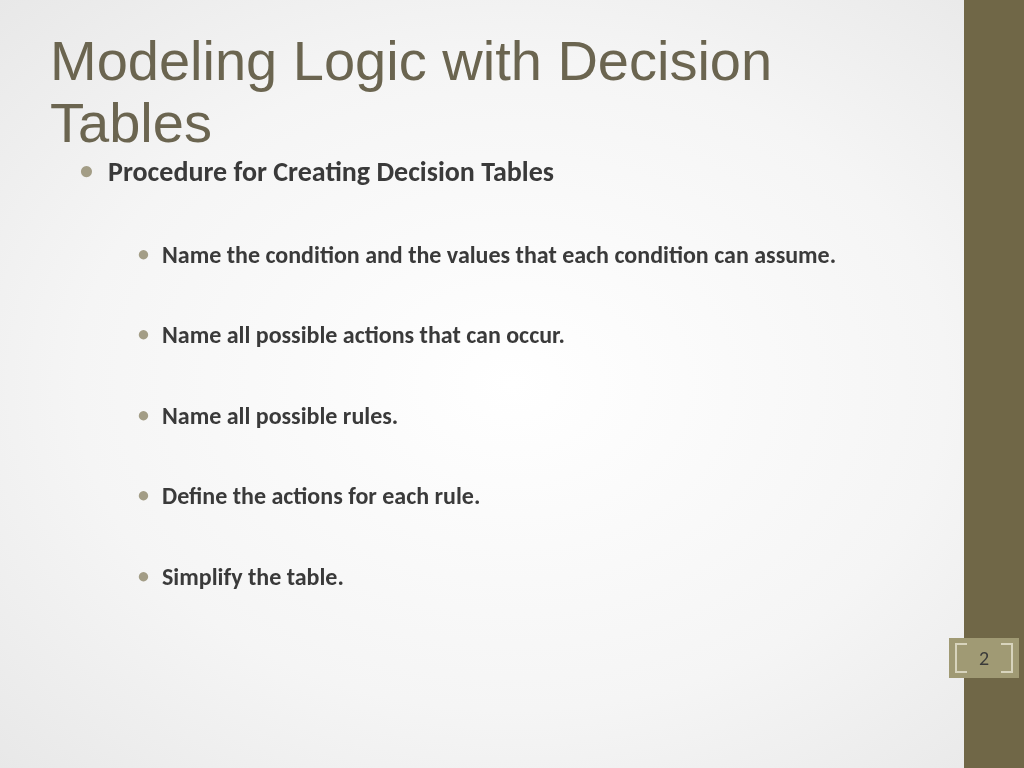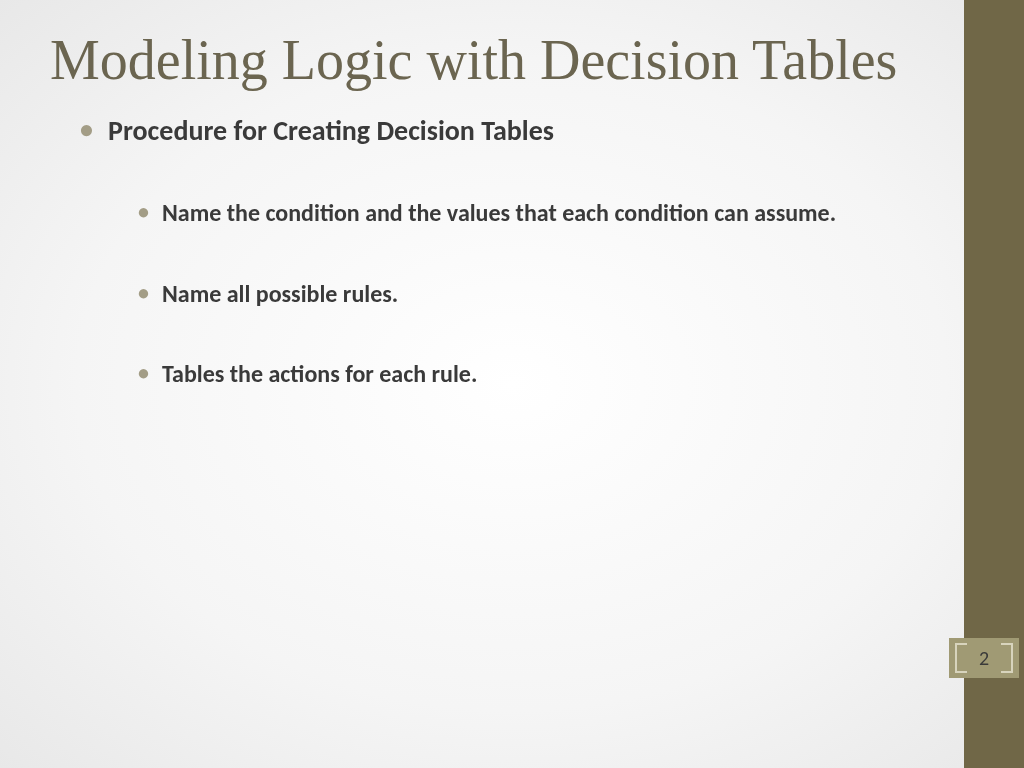--- a/index.html
+++ b/index.html
@@ -20,26 +20,25 @@
       right: 0;
       top: 0;
       width: 60px;
       height: 768px;
       background: #706747;
     }
     .slide-content {
       padding: 30px 90px 30px 50px;
     }
     .title {
-      font-family: Liberation Serif, serif;
+      font-family: Liberation Sans, sans-serif;
       font-size: 56px;
       font-weight: 400;
       color: #6b6550;
       line-height: 1.1;
-      margin-bottom: 20px;
     }
     .level1 {
       list-style: none;
       padding-left: 30px;
     }
     .level1 > li {
       position: relative;
       font-size: 28px;
       color: #3a3a3a;
       line-height: 1.35;
@@ -114,22 +113,24 @@
 <div class="side-bar"></div>
 
 <div class="slide-content">
   <h1 class="title">Modeling Logic with Decision Tables</h1>
 
   <ul class="level1">
     <li>
       <span>Procedure for Creating Decision Tables</span>
       <ul class="level2">
         <li><span>Name the condition and the values that each condition can assume.</span></li>
+        <li><span>Name all possible actions that can occur.</span></li>
         <li><span>Name all possible rules.</span></li>
-        <li><span>Tables the actions for each rule.</span></li>
+        <li><span>Define the actions for each rule.</span></li>
+        <li><span>Simplify the table.</span></li>
       </ul>
     </li>
   </ul>
 </div>
 
 <div class="page-number-chip">
   <span>2</span>
 </div>
 
 </body></html>

